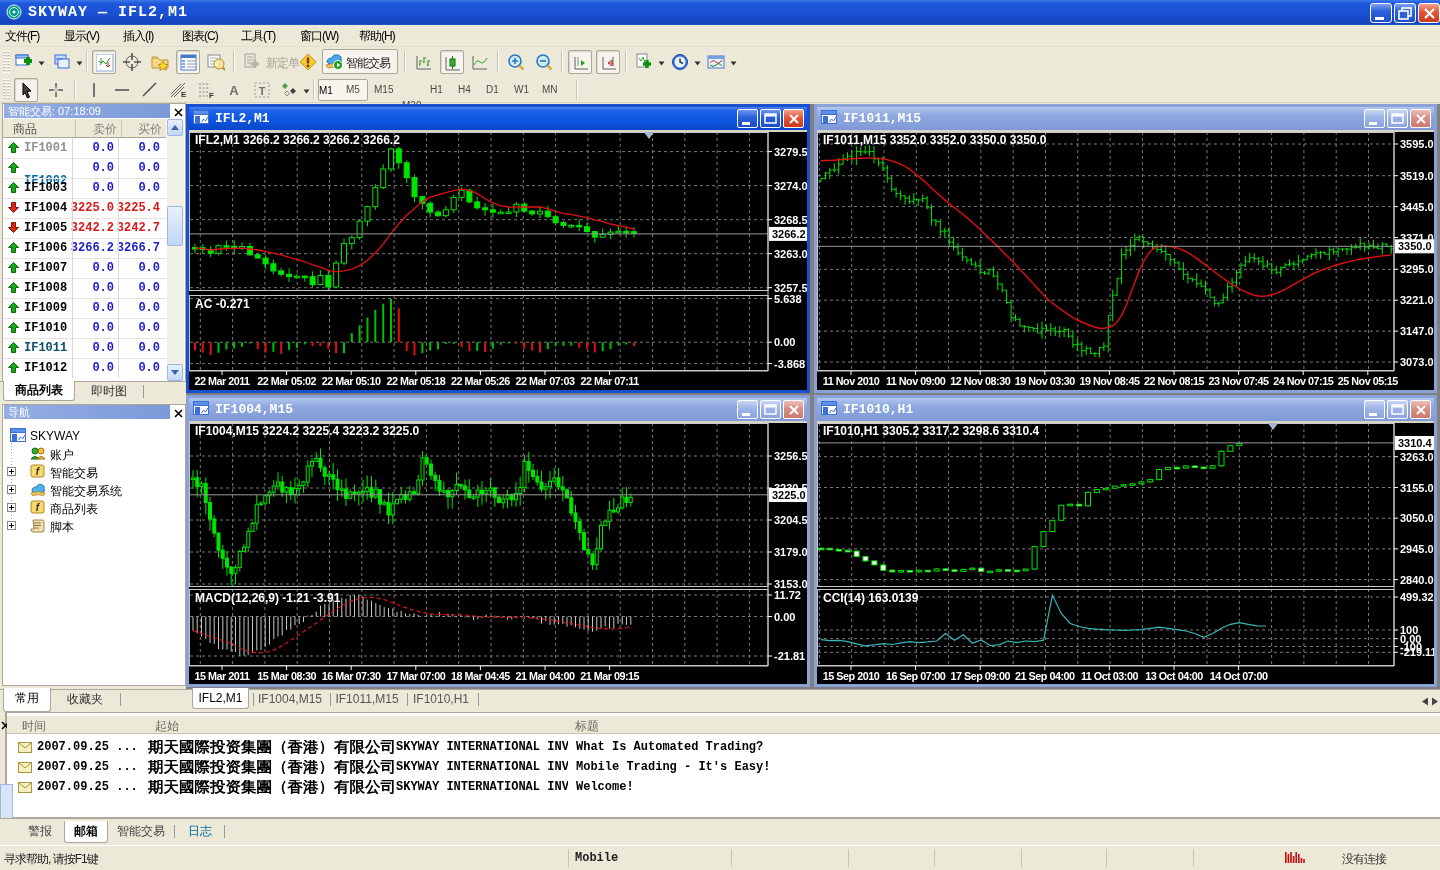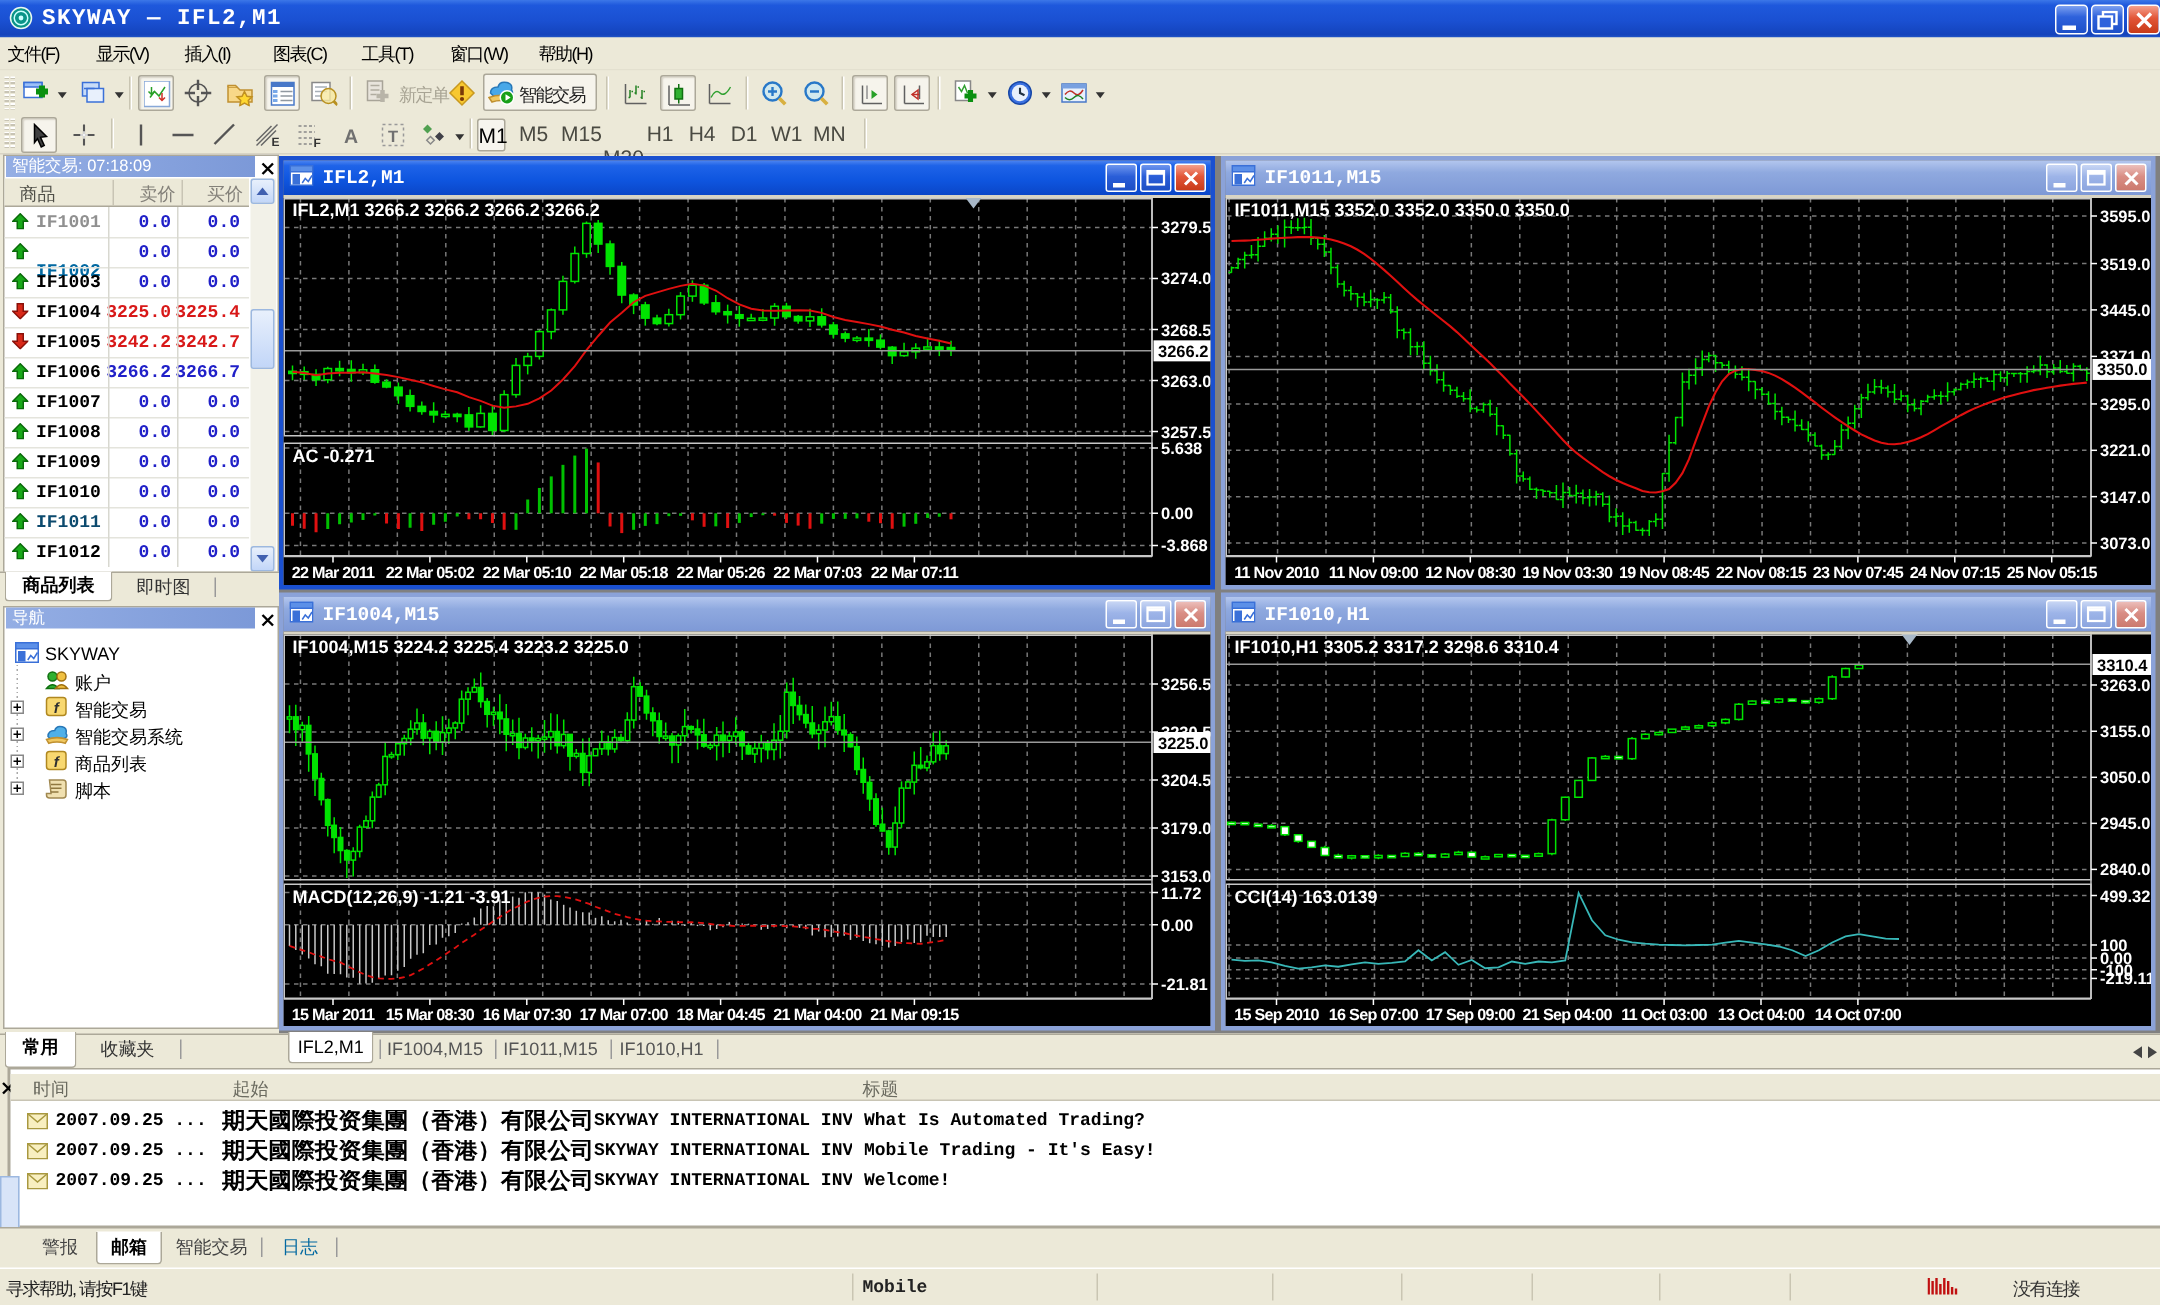--- a/index.html
+++ b/index.html
@@ -17,21 +17,21 @@
 .mitem{position:absolute;top:3px;color:#000;font-size:12px;letter-spacing:-1px}
 
 #tb1{position:absolute;left:0;top:47px;width:1440px;height:30px;background:#ECE9D8}
 #tb2{position:absolute;left:0;top:77px;width:1440px;height:26px;background:#ECE9D8;border-bottom:1px solid #D8D4C4}
 .grip{position:absolute;width:3px;background:repeating-linear-gradient(180deg,#fff 0 1px,#C8C4B4 1px 2px,#ECE9D8 2px 3px)}
 .tbtn{position:absolute;width:24px;height:24px}
 .tbtn.pressed{border:1px solid #ACA899;background:#F6F4EC;border-radius:2px;box-shadow:inset 1px 1px 1px #d8d4c8}
 .tbtn svg{position:absolute;left:3px;top:3px}
 .tsep{position:absolute;width:2px;border-left:1px solid #C9C5B2;border-right:1px solid #fff}
 .darr{position:absolute;font-size:8px;color:#333}
-.tftxt{position:absolute;width:19px;height:22px;text-align:right;font-size:14px;color:#4A4A42;line-height:21px}
+.tftxt{position:absolute;width:50px;height:22px;text-align:left;font-size:10px;color:#4A4A42;line-height:21px}
 .tftxt.on{border:1px solid #ACA899;background:#F7F5EE;border-radius:2px;color:#000}
 
 .ptitle{position:absolute;height:14px;background:linear-gradient(90deg,#94AEE4,#7C99D8);color:#fff;font-size:11px;padding-left:4px;line-height:14px}
 .panel{position:absolute;background:#fff;border:1px solid #ACA899}
 
 .mwhead{position:absolute;background:#ECE9D8;color:#4f4f48;font-size:12px;border-bottom:1px solid #ACA899}
 .mwrow{position:absolute;font-family:"Liberation Mono",monospace;font-size:12px;font-weight:bold;white-space:pre}
 
 .sb{position:absolute;width:17px;background:#F2F1E8}
 .sbbtn{position:absolute;width:16px;height:17px;background:linear-gradient(180deg,#E8F0FC,#C2D6F8);border:1px solid #9CB8E0;border-radius:2px;color:#4060B0;text-align:center;font-size:9px;line-height:16px}
@@ -1652,21 +1652,21 @@
       <line x1="357" y1="245" x2="357" y2="249" stroke="#fff"></line>
       <text x="357" y="259" font-size="10.8" font-weight="bold" letter-spacing="-0.5" fill="#fff" text-anchor="middle" font-family="Liberation Sans">13 Oct 04:00</text>
       <line x1="421.6" y1="245" x2="421.6" y2="249" stroke="#fff"></line>
       <text x="421.6" y="259" font-size="10.8" font-weight="bold" letter-spacing="-0.5" fill="#fff" text-anchor="middle" font-family="Liberation Sans">14 Oct 07:00</text>
       <text x="6" y="14" font-size="12" font-weight="bold" fill="#fff" font-family="Liberation Sans">IF1010,H1  3305.2 3317.2 3298.6 3310.4</text>
       <text x="6" y="181" font-size="12" font-weight="bold" fill="#fff" font-family="Liberation Sans">CCI(14) 163.0139</text>
       <path d="M450 1 h12 l-6 8 z" fill="#A8B8C8"></path>
     </svg>
 </div>
 <div class="tabrow" style="left:0px;top:689px;width:1440px;height:23px;border-top:1px solid #ACA899"></div>
-<div class="tab activeb" style="left:3px;top:688px;width:48px;height:24px;line-height:20px;font-weight:bold">常用</div>
+<div class="tab activeb" style="left:3px;top:688px;width:48px;height:24px;line-height:20px;font-weight:normal">常用</div>
 <div class="tab" style="left:56px;top:690px;width:58px;height:19px;line-height:18px">收藏夹</div>
 <div class="abs" style="left:120px;top:693px;width:1px;height:13px;background:#999"></div>
 <div class="tab activeb" style="left:192px;top:688px;width:57px;height:21px;line-height:20px">IFL2,M1</div>
 <div class="abs" style="left:253px;top:693px;width:1px;height:13px;background:#999"></div>
 <div class="tab" style="left:254px;top:690px;width:72px;height:19px;line-height:18px;color:#555">IF1004,M15</div>
 <div class="abs" style="left:330px;top:693px;width:1px;height:13px;background:#999"></div>
 <div class="tab" style="left:331px;top:690px;width:72px;height:19px;line-height:18px;color:#555">IF1011,M15</div>
 <div class="abs" style="left:407px;top:693px;width:1px;height:13px;background:#999"></div>
 <div class="tab" style="left:408px;top:690px;width:66px;height:19px;line-height:18px;color:#555">IF1010,H1</div>
 <div class="abs" style="left:478px;top:693px;width:1px;height:13px;background:#999"></div>

